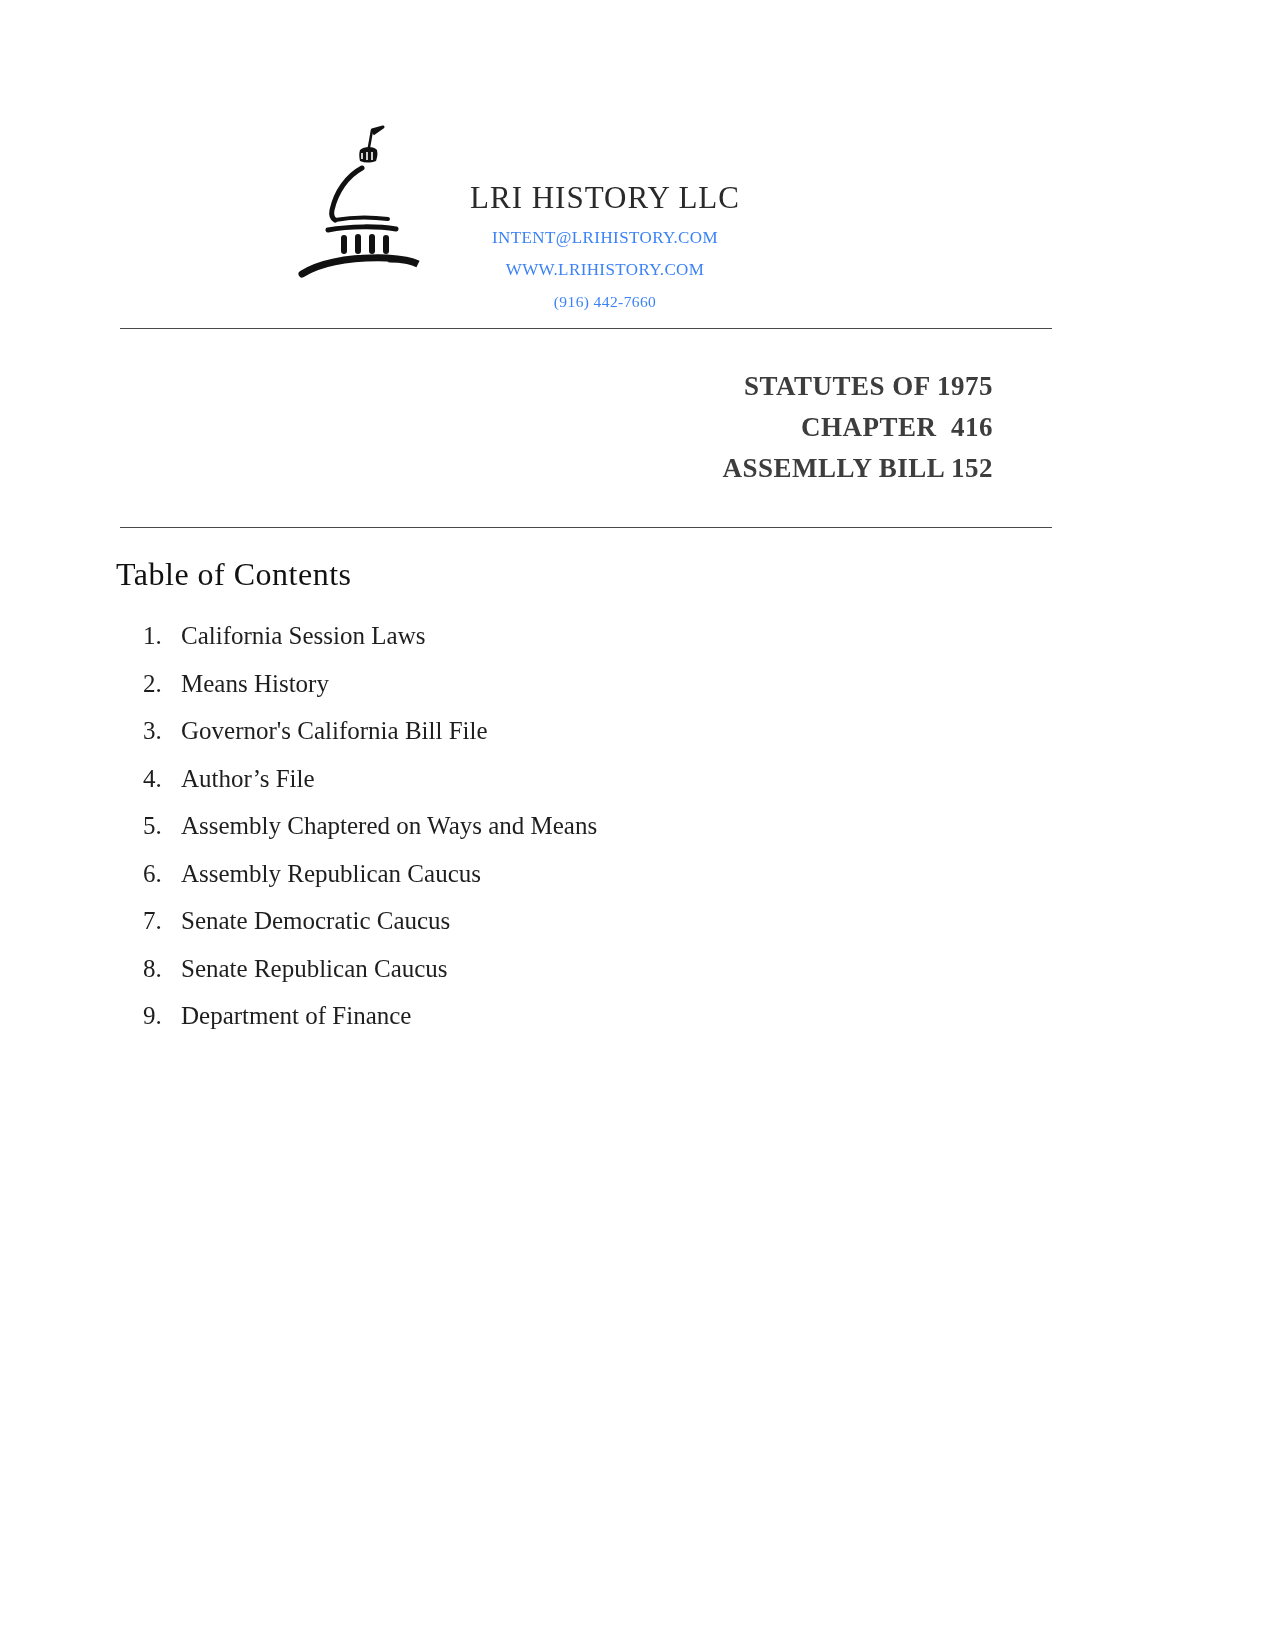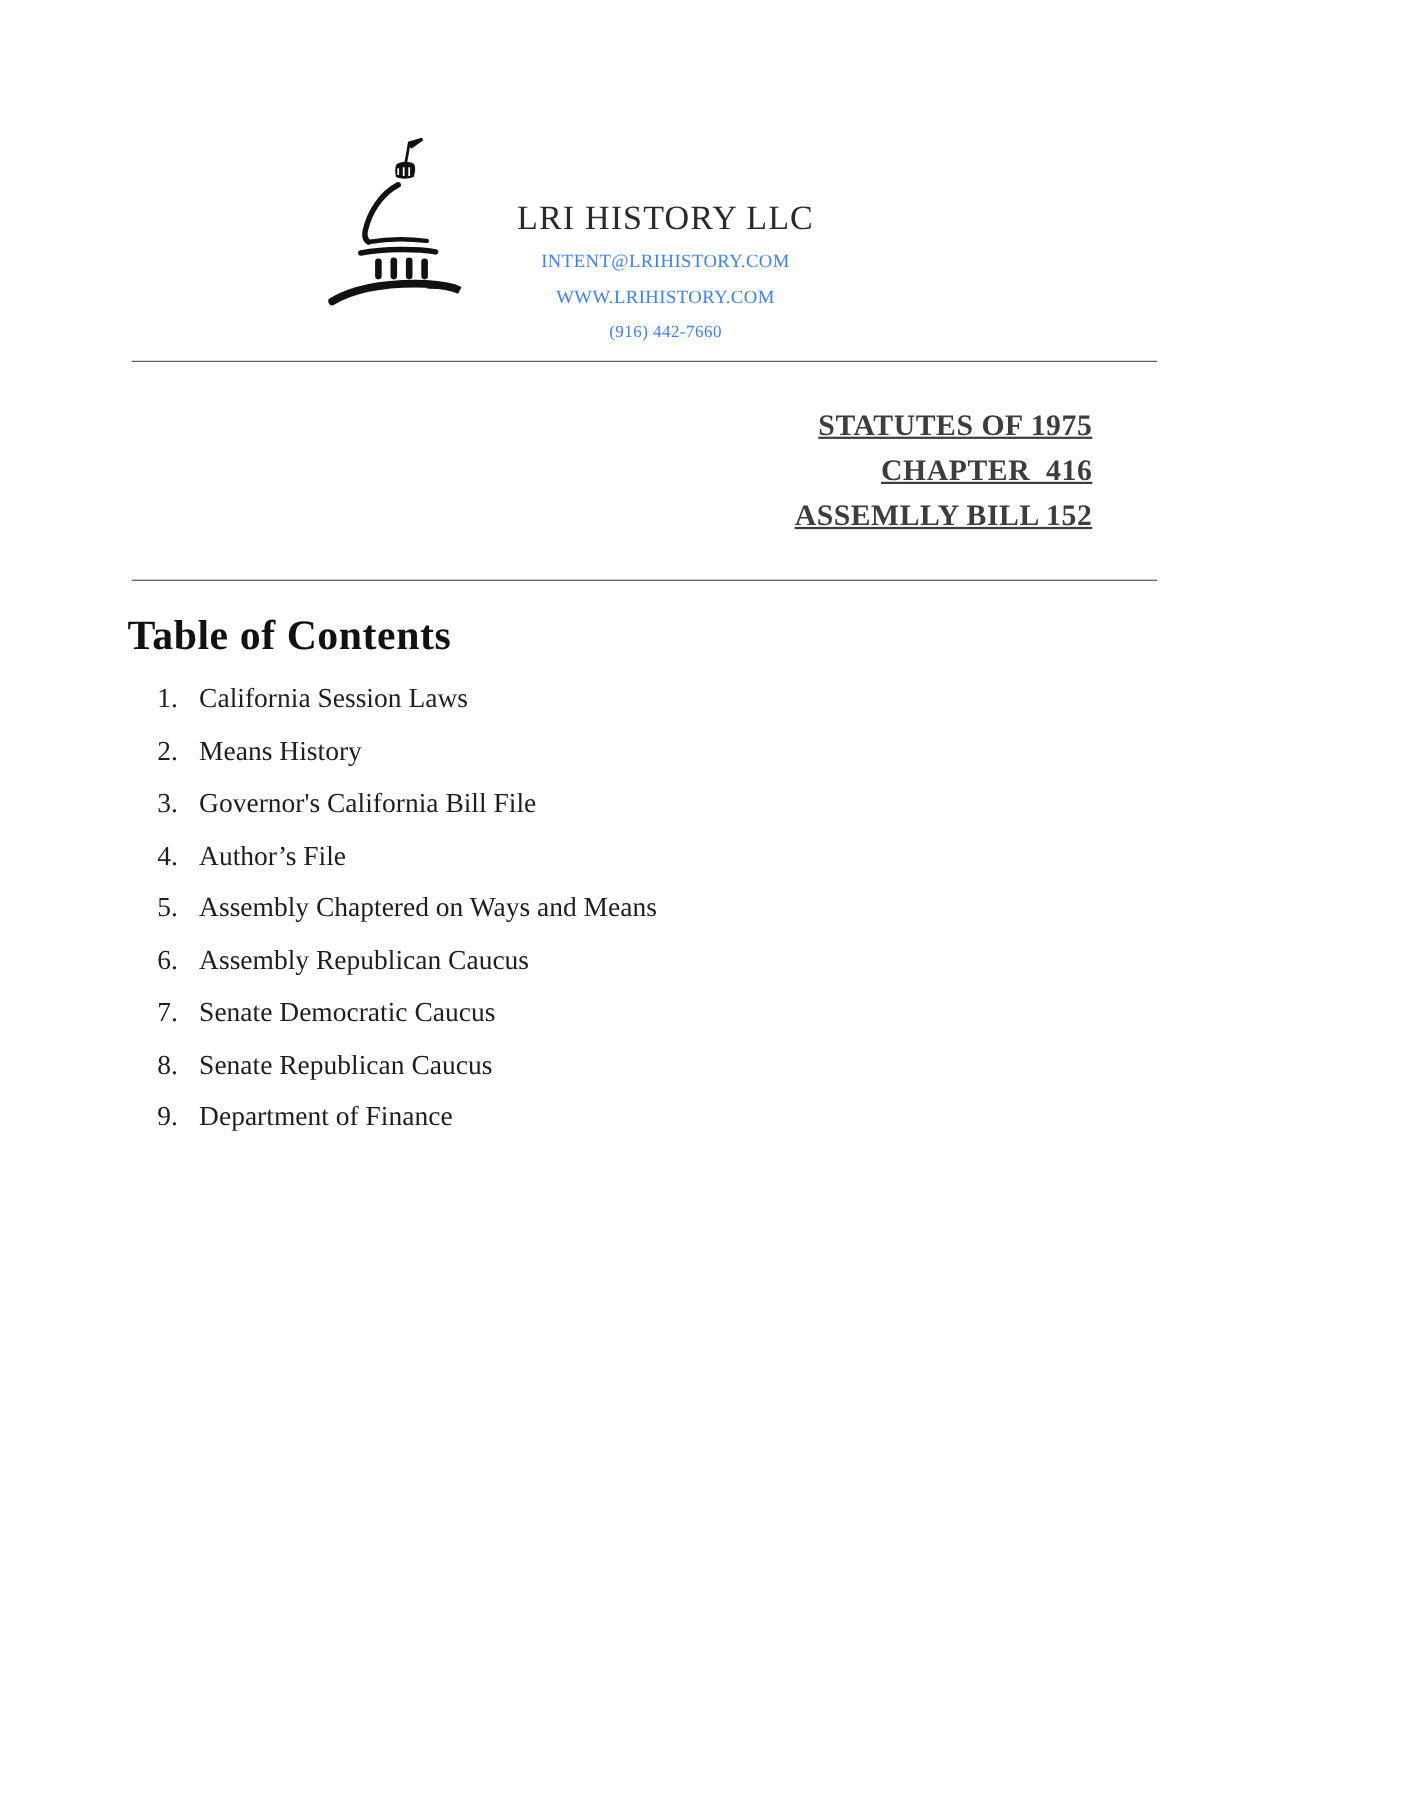--- a/index.html
+++ b/index.html
@@ -67,34 +67,33 @@
   
   .title-block {
     position: absolute;
     right: 283px;
     top: 366px;
     text-align: right;
     font-weight: bold;
     font-size: 27px;
     color: #3d3d3d;
     letter-spacing: 0.5px;
-    text-decoration: underline;
   }
   .title-block .title-line {
     white-space: pre;
     line-height: 41px;
   }
 
   
   .toc-heading {
     position: absolute;
     left: 116px;
     top: 556px;
-    font-size: 38px;
-    font-weight: bold;
+    font-size: 32px;
+    font-weight: normal;
     color: #111111;
     letter-spacing: 0.5px;
   }
   .toc-list {
     position: absolute;
     left: 143px;
     top: 622px;
     font-size: 25px;
     color: #1e1e1e;
   }

